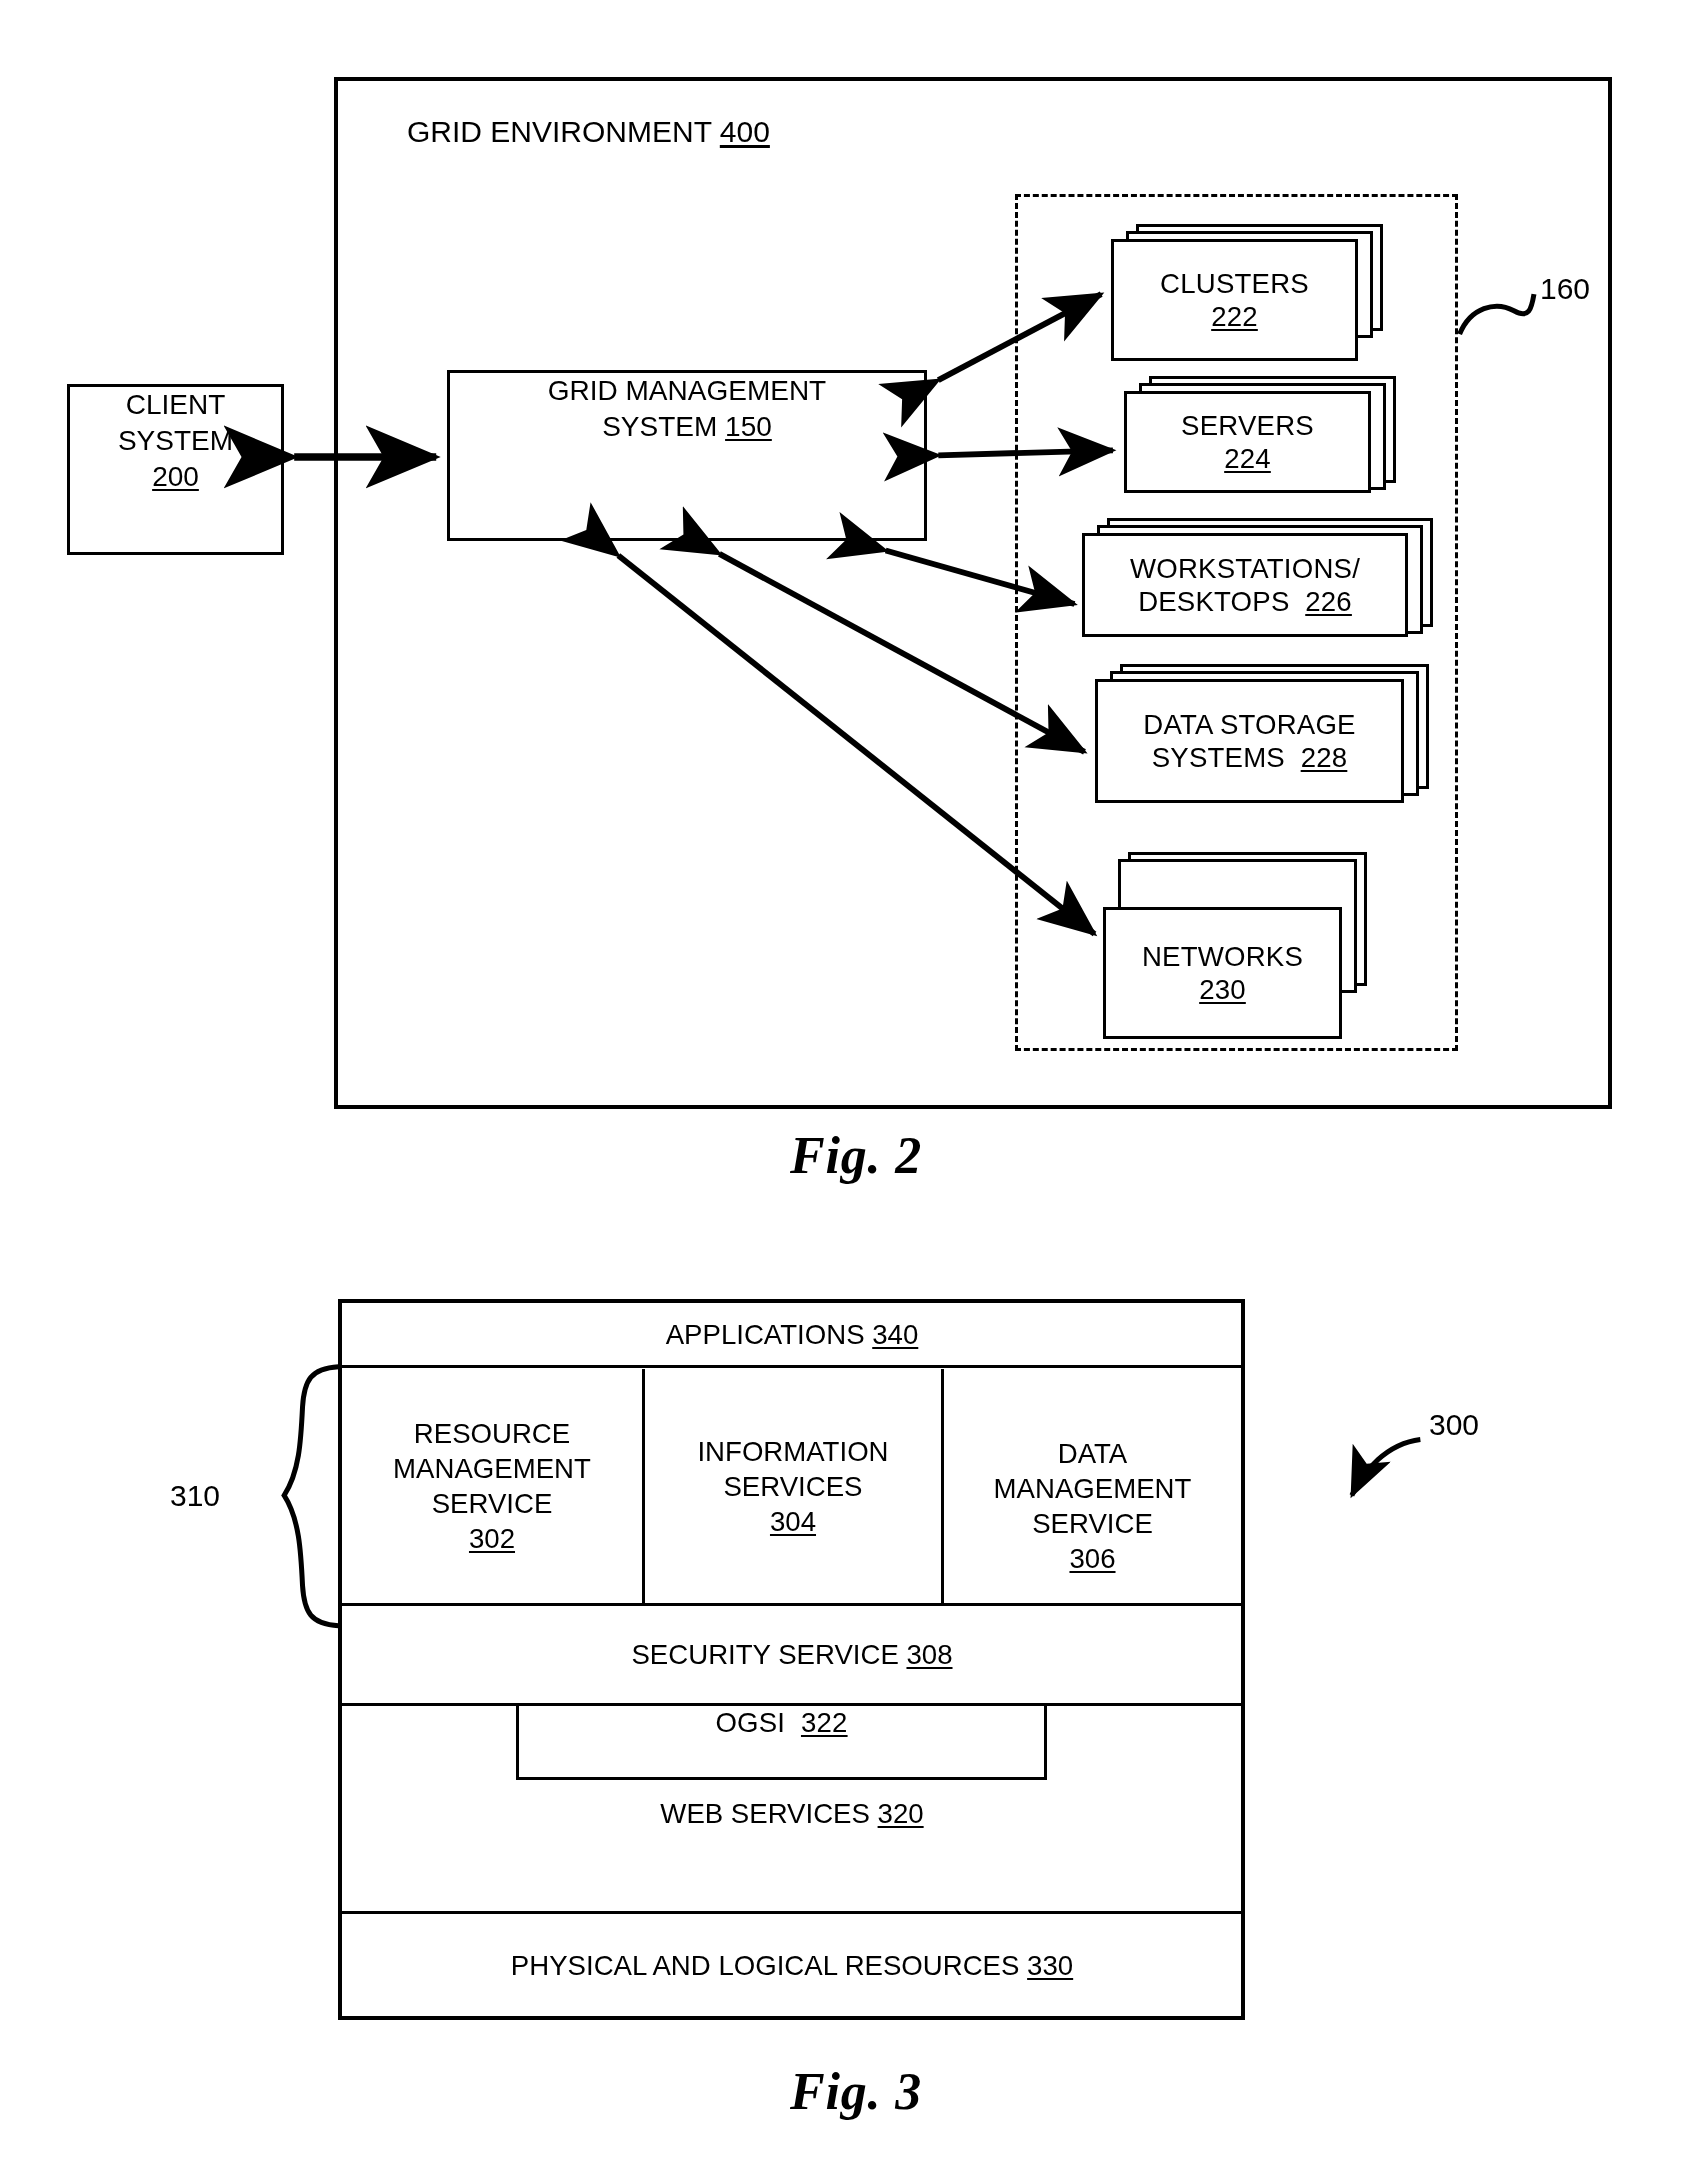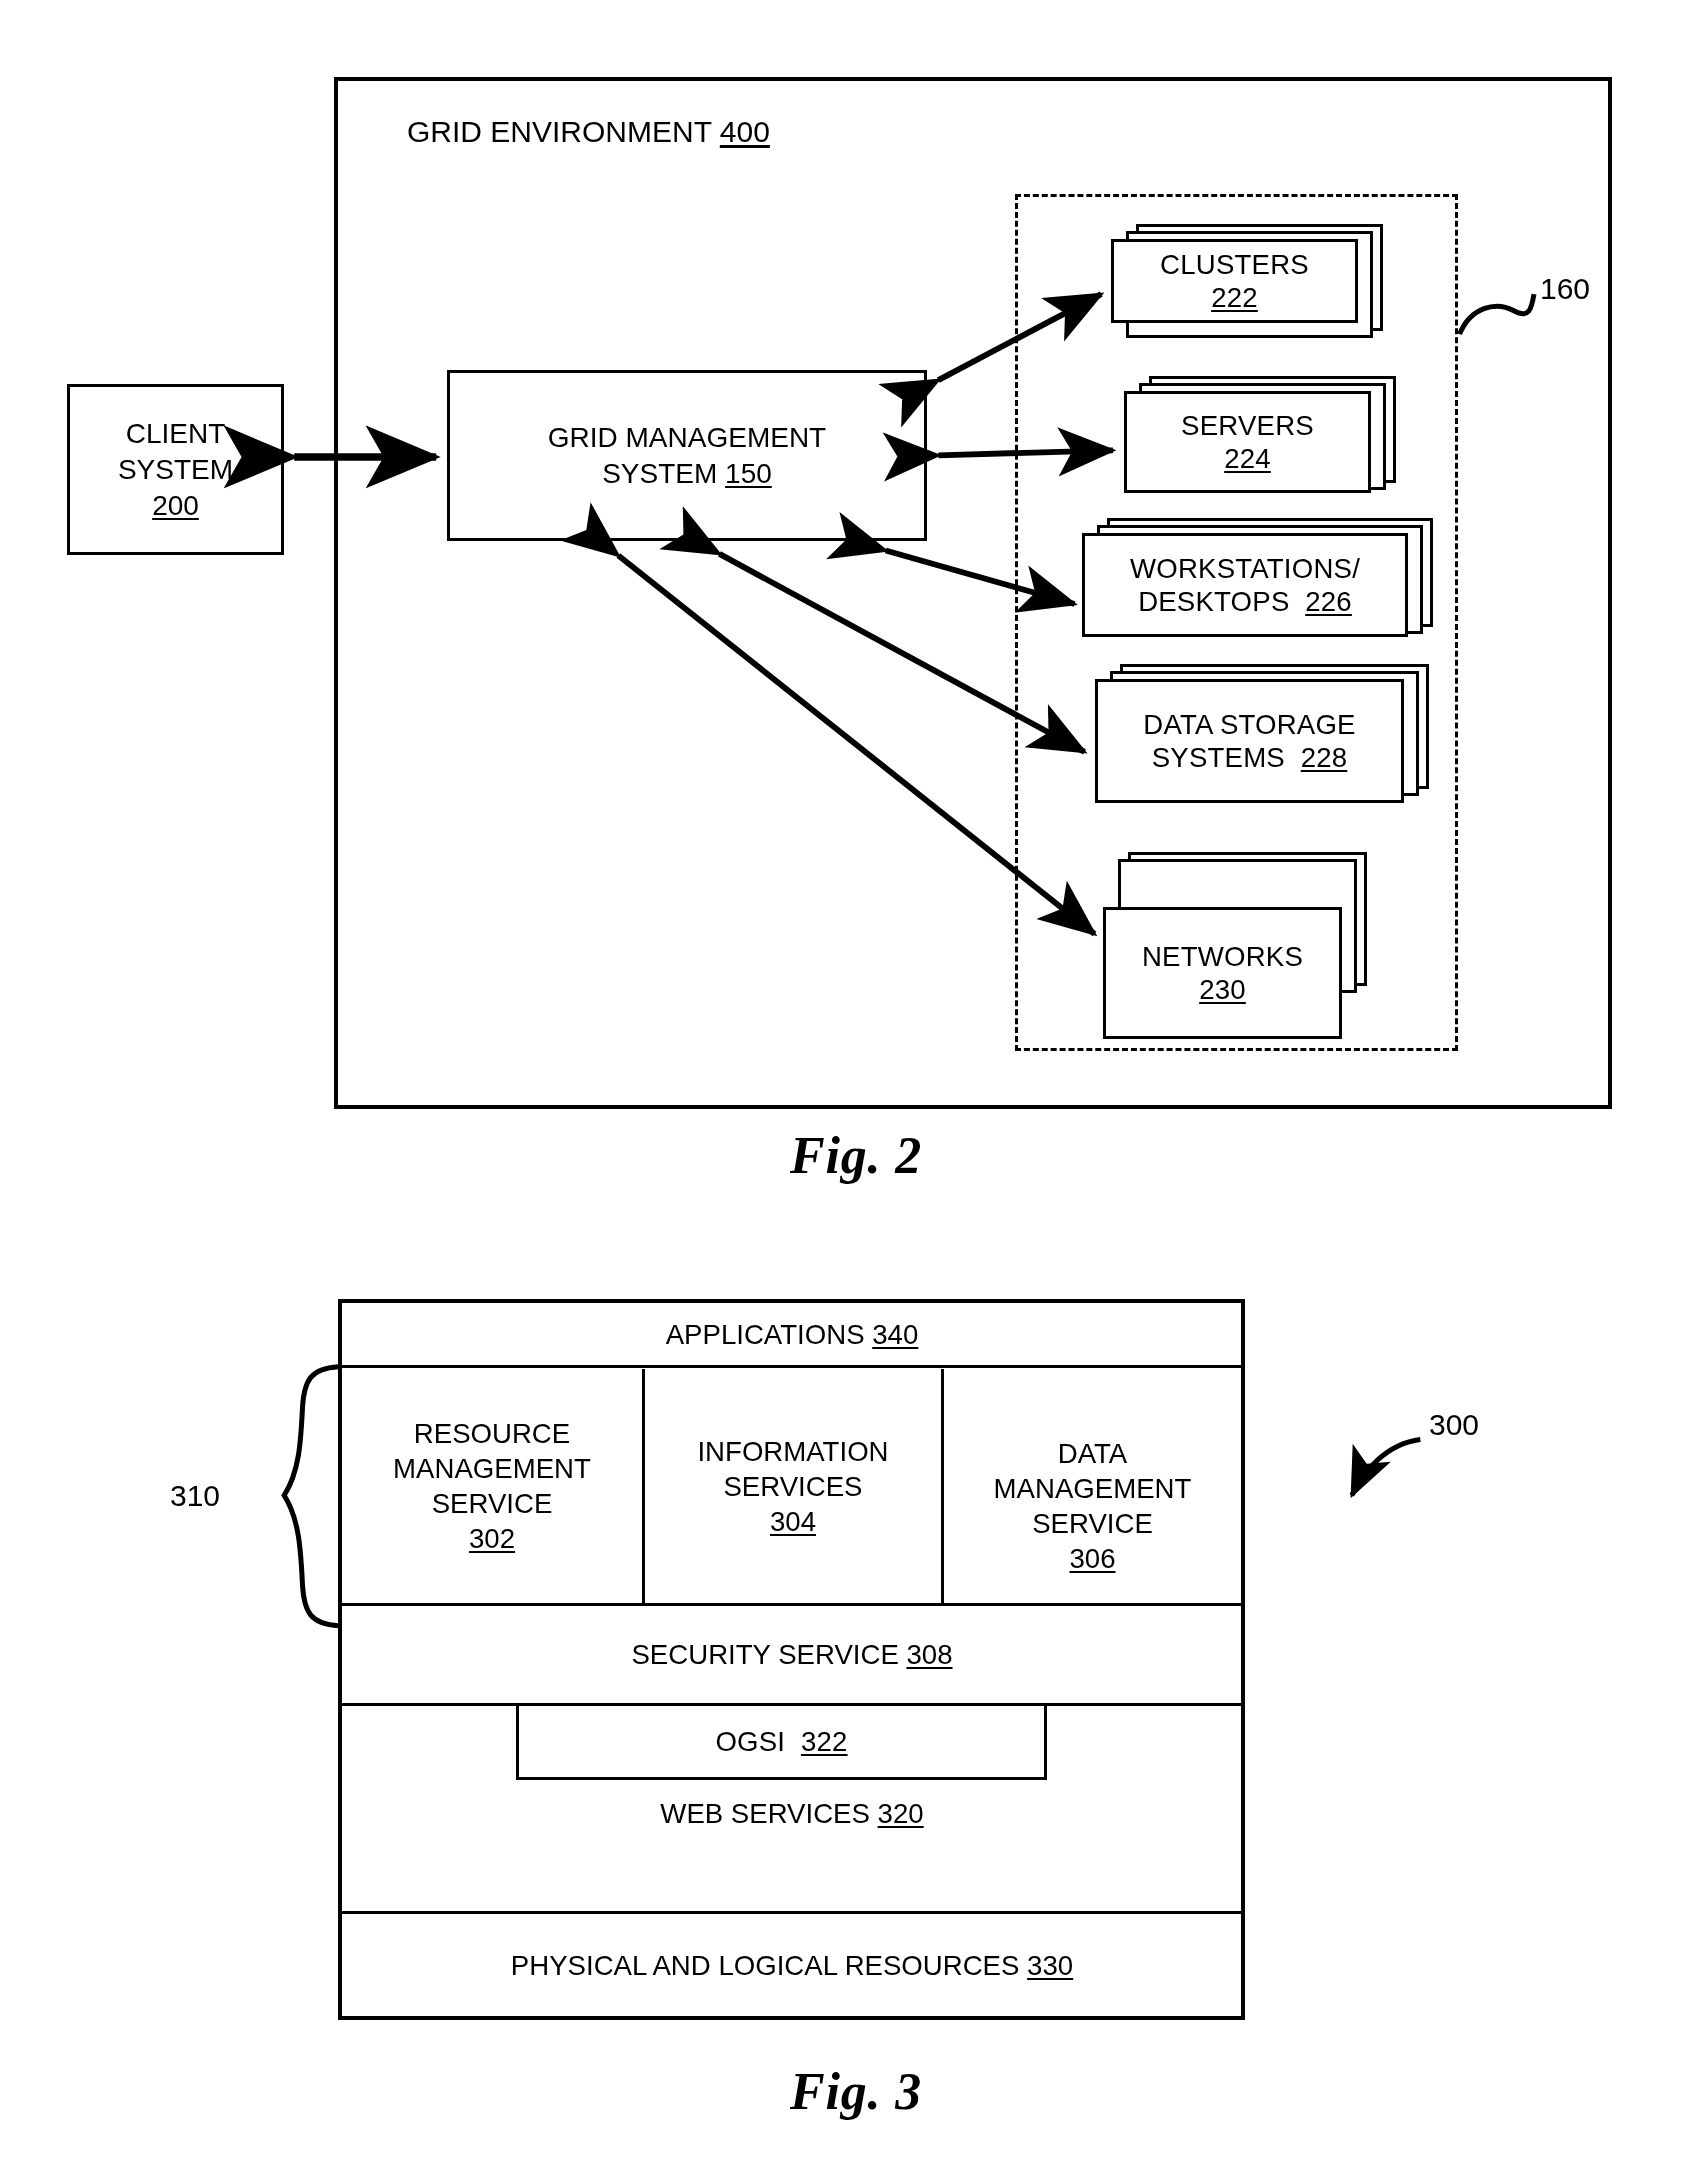--- a/index.html
+++ b/index.html
@@ -2,21 +2,21 @@
 <html style="font-size:13.4px"><head>
 <meta charset="utf-8">
 <style>
   html,body{margin:0;padding:0;background:#fff;}
   body{width:1702px;height:2183px;position:relative;overflow:hidden;
        font-family:"Liberation Sans",sans-serif;color:#000;}
   .stage{position:absolute;left:0;top:0;width:1702px;height:2183px;}
 
   
   .box{position:absolute;border:3.3px solid #000;background:#fff;box-sizing:border-box;
-       display:flex;align-items:center;justify-content:center;text-align:center;}
+       display:flex;align-items:flex-start;justify-content:center;text-align:center;}
   .frame{position:absolute;border:4.2px solid #000;background:#fff;box-sizing:border-box;}
   .dashframe{position:absolute;border:3.3px dashed #000;background:transparent;box-sizing:border-box;}
 
   .lbl{font-size:27.6px;line-height:33px;letter-spacing:0.2px;font-weight:400;}
   .lbl-lg{font-size:28px;line-height:36px;}
   u.refnum{text-decoration:underline;text-underline-offset:2.5px;}
 
   
   .stack{position:absolute;}
   .stack .sheet{position:absolute;border:3.3px solid #000;background:#fff;box-sizing:border-box;}
@@ -66,21 +66,21 @@
       <div>
         <span>SYSTEM</span>
         <u class="refnum">150</u>
       </div>
     </div>
   </div>
 
   <div class="stack" style="left:1111px;top:224px;width:276px;height:117px;">
     <div class="sheet" style="left:25px;top:0;width:247px;height:107px;"></div>
     <div class="sheet" style="left:15px;top:6.7px;width:247px;height:107px;"></div>
-    <div class="front" style="left:0;top:15px;width:247px;height:84px;">
+    <div class="front" style="left:0;top:15px;width:247px;height:122px;">
       <div class="lbl">
         <div>CLUSTERS</div>
         <div><u class="refnum">222</u></div>
       </div>
     </div>
   </div>
 
   <div class="stack" style="left:1124px;top:376px;width:276px;height:121px;">
     <div class="sheet" style="left:25px;top:0;width:247px;height:107px;"></div>
     <div class="sheet" style="left:15px;top:6.7px;width:247px;height:107px;"></div>

